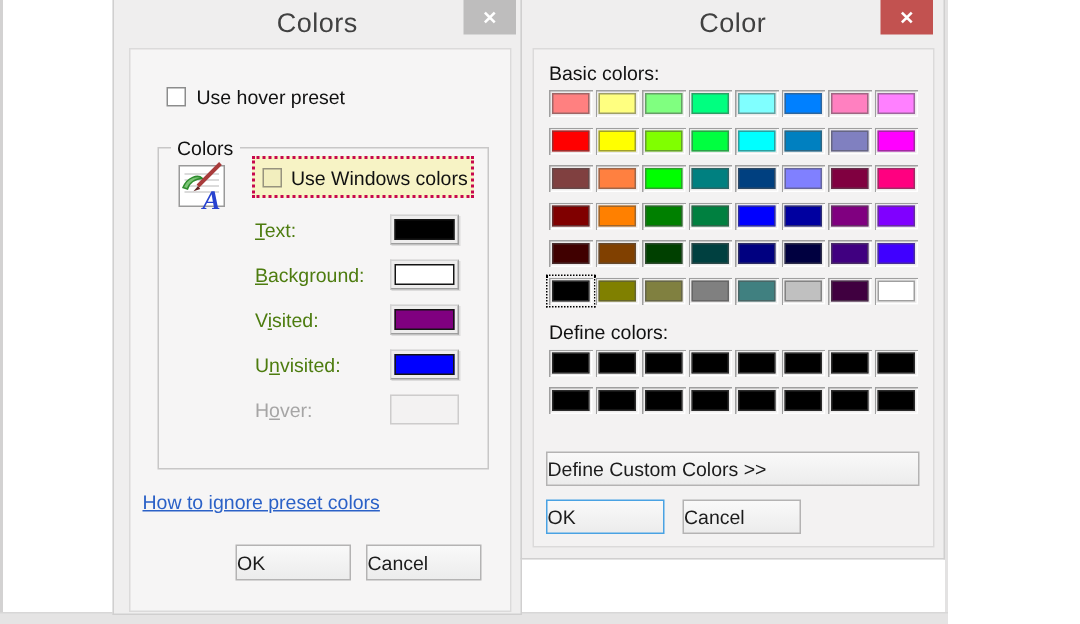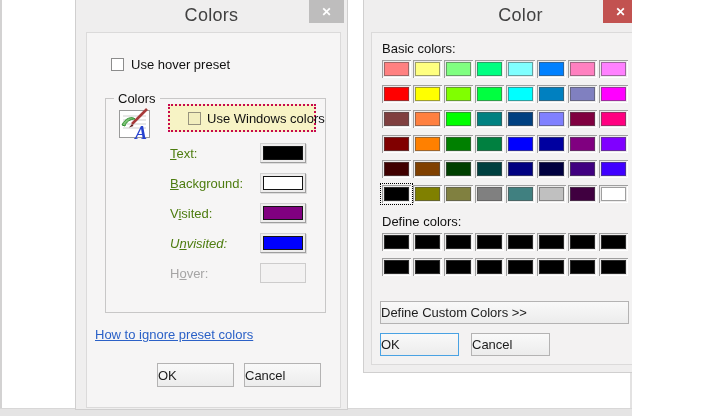--- a/index.html
+++ b/index.html
@@ -20,21 +20,21 @@
   .panel { position:absolute; background:#F6F5F5; border:1px solid #DBDADA; }
 
   .label13 { font-size:13px; color:#111; }
   .cbrow { position:absolute; display:flex; align-items:center; gap:7px; }
   .cb { width:13px; height:13px; background:#FFFFFF; border:1px solid #8C8C8C; box-sizing:border-box; flex:0 0 auto; }
 
   .groupbox { position:absolute; border:1px solid #C8C7C7; }
   .legend { position:absolute; top:-8px; left:8px; background:#F6F5F5; padding:0 4px; font-size:13px; color:#111; }
 
   .hlbox { position:absolute; left:62px; top:5px; width:148px; height:28px; box-sizing:border-box;
-           border:2px dotted #C7074F; background:#F7F3C5; display:flex; align-items:center; gap:6px; padding-left:18px; }
+           border:2px dotted #C7074F; background:#F7F3C5; display:flex; align-items:center; gap:6px; padding-left:5px; }
   .hlbox .cb { background:#F2EEBE; border-color:#97937E; }
   .hlbox .label13 { white-space:nowrap; }
 
   .colorrow { position:absolute; width:136px; height:20px; }
   .colorrow .rlabel { position:absolute; left:0; top:3px; font-size:13px; color:#4d7c0f; }
   .colorrow.disabled .rlabel { color:#A6A5A5; }
   .swatchbtn { position:absolute; left:90px; top:0; width:46px; height:20px; box-sizing:border-box;
                background:#EEEDED; border:1px solid #9E9E9E; border-top-color:#D2D2D2; border-left-color:#D2D2D2;
                box-shadow:1px 1px 0 rgba(0,0,0,0.10); padding:2px; }
   .swatchbtn .fill { width:100%; height:100%; box-sizing:border-box; border:1px solid #141414; }
@@ -108,21 +108,21 @@
               <div class="swatchbtn">
                 <div class="fill" style="background: rgb(255, 255, 255);"></div>
               </div>
             </div>
             <div class="colorrow" style="left: 64px; top: 104px;">
               <span class="rlabel">V<u>i</u>sited:</span>
               <div class="swatchbtn">
                 <div class="fill" style="background: rgb(128, 0, 128);"></div>
               </div>
             </div>
-            <div class="colorrow" style="left: 64px; top: 134px; font-style: italic;">
+            <div class="colorrow" style="left: 64px; top: 134px;">
               <span class="rlabel">U<u>n</u>visited:</span>
               <div class="swatchbtn">
                 <div class="fill" style="background: rgb(0, 0, 255);"></div>
               </div>
             </div>
             <div class="colorrow disabled" style="left: 64px; top: 164px;">
               <span class="rlabel">H<u>o</u>ver:</span>
               <div class="swatchbtn disabled"></div>
             </div>
           </div>
@@ -132,21 +132,21 @@
 
       <div class="btn" style="left:70px; top:330px; width:77px; height:24px;">
         <span>OK</span>
       </div>
       <div class="btn" style="left:157px; top:330px; width:77px; height:24px;">
         <span>Cancel</span>
       </div>
     </div>
   </div>
 
-  <div class="dlg" style="left:363px; width:281px; height:372px;padding-left:32px;">
+  <div class="dlg" style="left:347px; width:281px; height:372px;">
     <div class="dlg-title">Color</div>
     <div class="closebtn red" style="left:239px;">
       <span>✕</span>
     </div>
 
     <div class="panel" style="left:7px; top:32px; width:266px; height:331px; background:#F3F2F2;">
 
       <span class="label13" style="position:absolute; left:10px; top:8px;">Basic colors:</span>
       <div class="grid" style="left:10px; top:27px;" id="basic-grid">
           <div class="cell">

